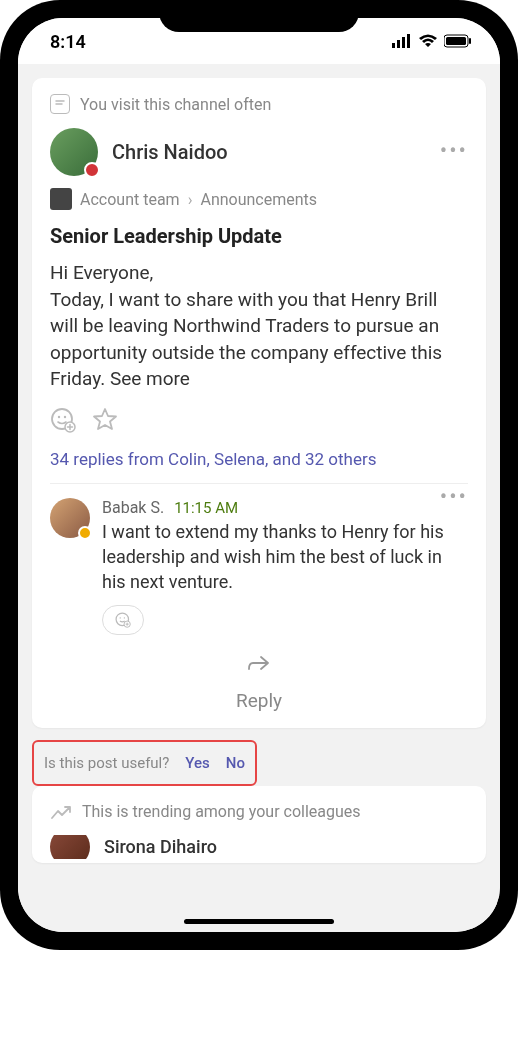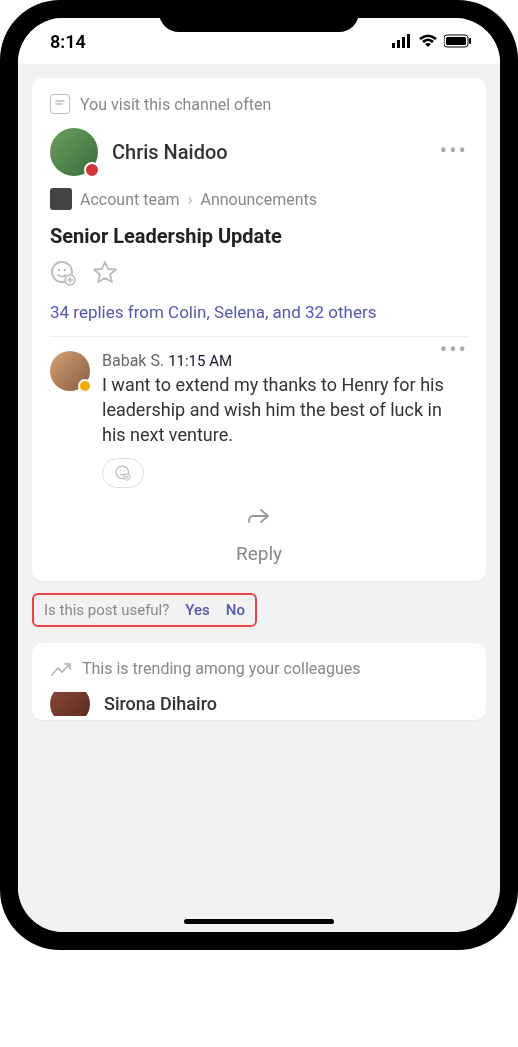--- a/index.html
+++ b/index.html
@@ -136,42 +136,41 @@
     background: linear-gradient(135deg,#d4a373,#8a5a44);
     position: relative;
     flex-shrink: 0;
   }
   .reply-avatar .presence-away {
     position: absolute; bottom: -2px; right: -2px;
     width: 14px; height: 14px; border-radius: 50%;
     background: #f0ab00; border: 2px solid #fff;
   }
   .reply-body .rname { font-size: 16px; color: #666; }
-  .reply-body .rtime { font-size: 15px; color: #0f172a; }
+  .reply-body .rtime { font-size: 15px; color: #4d7c0f; margin-left: 6px;}
   .reply-text { font-size: 18px; color: #333; line-height: 1.4; margin-top: 2px; }
   .reply-react {
     margin-top: 10px;
     width: 42px; height: 30px; border: 1px solid #ddd; border-radius: 16px;
     display: flex; align-items: center; justify-content: center;
     color: #bbb;
   }
   .reply-input-row {
     display: flex; align-items: center; gap: 14px;
     margin-top: 20px; color: #888; font-size: 19px; flex-direction: column;
   }
   .feedback {
     border: 2px solid #e64545;
     border-radius: 6px;
-    padding: 6px 10px;
+    padding: 12px 10px;
     display: inline-flex;
     align-items: center;
     gap: 16px;
     font-size: 15px;
     color: #888;
-    margin-bottom: 16px;
   }
   .feedback .yes, .feedback .no { color: #5558af; font-weight: 500; }
   .home-indicator {
     position: absolute;
     bottom: 8px;
     left: 50%;
     transform: translateX(-50%);
     width: 150px; height: 5px;
     background: #000; border-radius: 3px;
   }
@@ -236,20 +235,24 @@
 
         <div class="breadcrumb">
           <div class="team-ico"></div>
           <span>Account team</span>
           <span class="chev">›</span>
           <span>Announcements</span>
         </div>
 
         <div class="post-title">Senior Leadership Update</div>
 
+        <div class="post-body">
+          <span>Hi Everyone,</span><br>
+          <span>Today, I want to share with you that Henry Brill will be leaving Northwind Traders to pursue an opportunity outside the company effective this Friday. </span><span class="see-more">See more</span>
+        </div>
 
         <div class="reaction-row">
           <span>
             <svg width="26" height="26" viewBox="0 0 26 26">
                 <circle cx="12" cy="12" r="10" fill="none" stroke="#bbb" stroke-width="1.8"></circle>
                 <circle cx="9" cy="10" r="1.2" fill="#bbb"></circle>
                 <circle cx="15" cy="10" r="1.2" fill="#bbb"></circle>
                 <path d="M8 15 Q12 18 16 15" stroke="#bbb" stroke-width="1.6" fill="none" stroke-linecap="round"></path>
                 <circle cx="20" cy="20" r="5" fill="#fff" stroke="#bbb" stroke-width="1.5"></circle>
                 <path d="M20 17.5v5M17.5 20h5" stroke="#bbb" stroke-width="1.5" stroke-linecap="round"></path>

